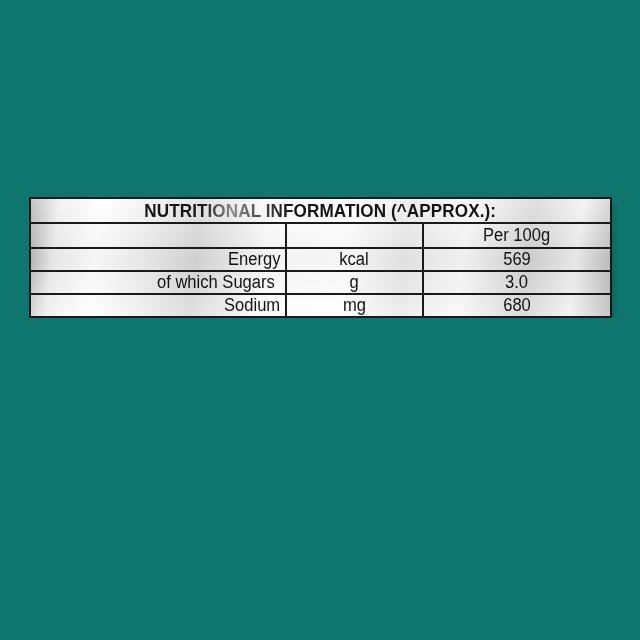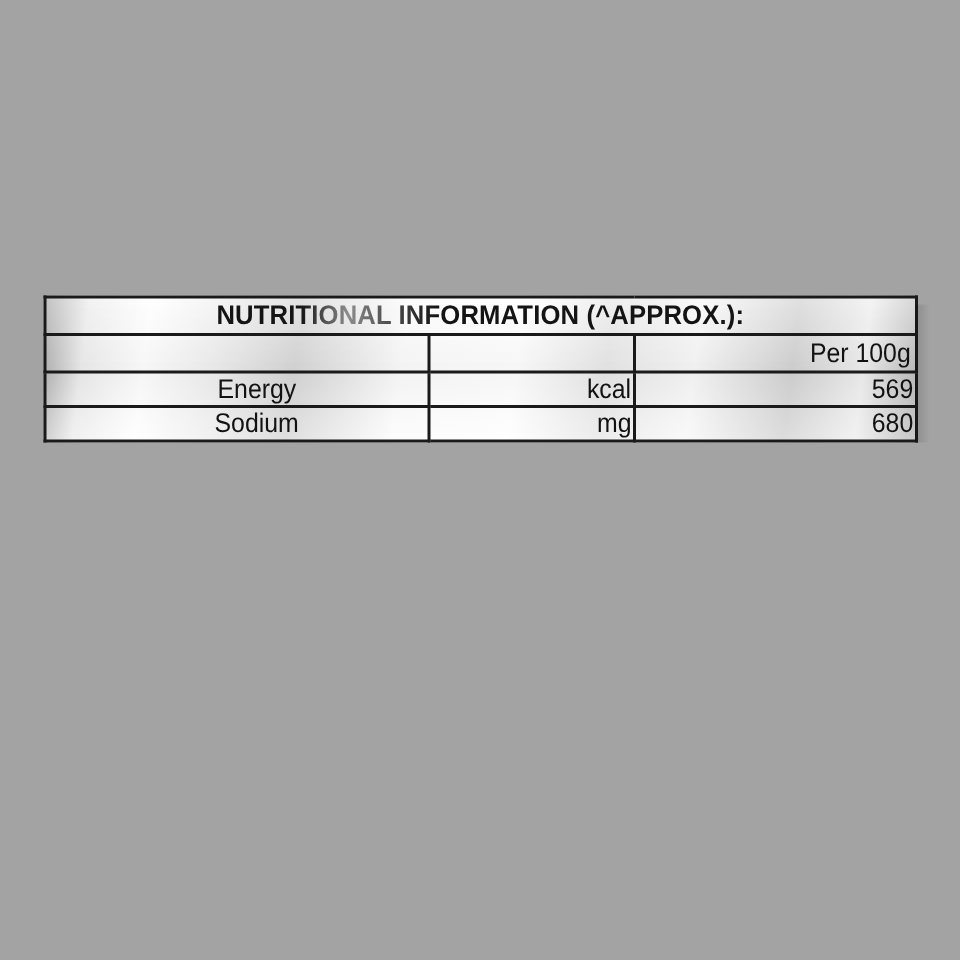--- a/index.html
+++ b/index.html
@@ -9,21 +9,21 @@
     height: 640px;
     background: #ffffff;
     overflow: hidden;
     font-family: "Liberation Sans", sans-serif;
     -webkit-font-smoothing: antialiased;
   }
   .stage {
     position: relative;
     width: 640px;
     height: 640px;
-    background: #a3a3a3;
+    background: #0f766e;
   }
   
   .sheet {
     position: absolute;
     left: 29px;
     top: 197px;
     width: 581px;
   }
   
   .sheet::after {
@@ -81,23 +81,23 @@
       color: transparent;
     }
   }
   tr.head-row td { height: 23px; }
   tr.data-row td { height: 20.4px; }
   .cond {
     display: inline-block;
     font-size: 18px;
     transform: scaleX(0.92);
   }
-  td.c { text-align: right; }
+  td.c { text-align: center; }
   td.c .cond { transform-origin: center; }
-  td.l { text-align: center; padding-left: 31px; }
+  td.l { text-align: right; padding-left: 31px; }
   td.l .cond { transform-origin: left center; }
   td.l[data-indent="true"] { padding-left: 57px; }
   .head-amount .cond { font-size: 18px; }
 </style>
 </head>
 <body>
 
 <div class="stage">
   <div class="sheet">
     <table class="nutri">
@@ -115,20 +115,25 @@
           <td class="c"><span class="cond"></span></td>
           <td class="c head-amount"><span class="cond">Per 100g</span></td>
         </tr>
 
         <tr class="data-row">
           <td class="l" data-indent="false"><span class="cond">Energy</span></td>
           <td class="c"><span class="cond">kcal</span></td>
           <td class="c"><span class="cond">569</span></td>
         </tr>
         <tr class="data-row">
+          <td class="l" data-indent="true"><span class="cond">of which Sugars</span></td>
+          <td class="c"><span class="cond">g</span></td>
+          <td class="c"><span class="cond">3.0</span></td>
+        </tr>
+        <tr class="data-row">
           <td class="l" data-indent="false"><span class="cond">Sodium</span></td>
           <td class="c"><span class="cond">mg</span></td>
           <td class="c"><span class="cond">680</span></td>
         </tr>
       </tbody>
     </table>
   </div>
 </div>
 
 </body></html>

